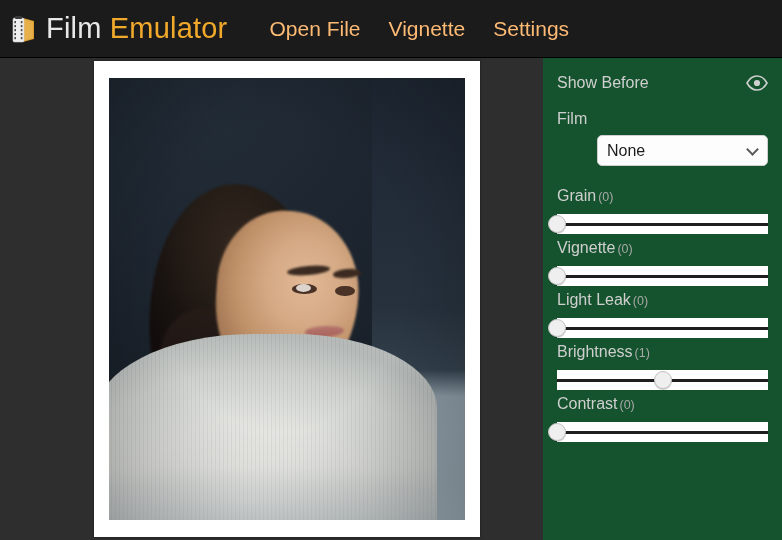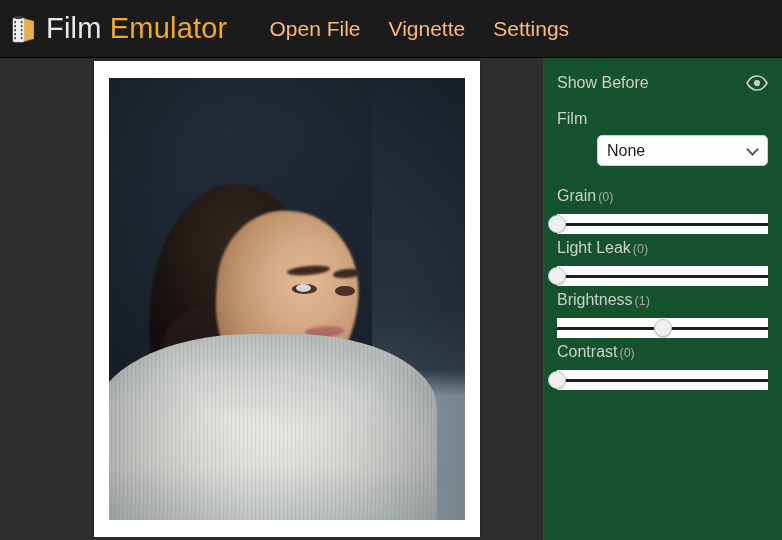--- a/index.html
+++ b/index.html
@@ -359,20 +359,29 @@
       <div class="slider-block">
         <span class="slider-caption">
           <span>Grain</span><span class="val">(0)</span>
         </span>
         <div class="slider-track">
           <div class="line"></div>
           <div class="thumb" style="left: 0%;"></div>
         </div>
       </div>
 
+      <div class="slider-block">
+        <span class="slider-caption">
+          <span>Vignette</span><span class="val">(0)</span>
+        </span>
+        <div class="slider-track">
+          <div class="line"></div>
+          <div class="thumb" style="left: 0%;"></div>
+        </div>
+      </div>
 
       <div class="slider-block">
         <span class="slider-caption">
           <span>Light Leak</span><span class="val">(0)</span>
         </span>
         <div class="slider-track">
           <div class="line"></div>
           <div class="thumb" style="left: 0%;"></div>
         </div>
       </div>

